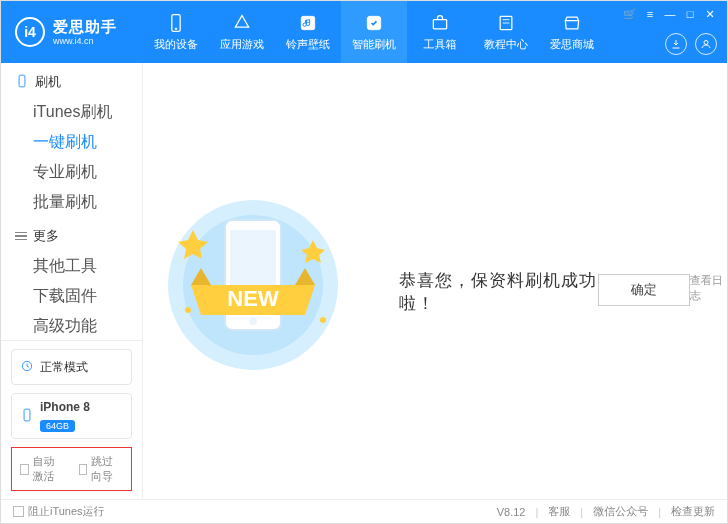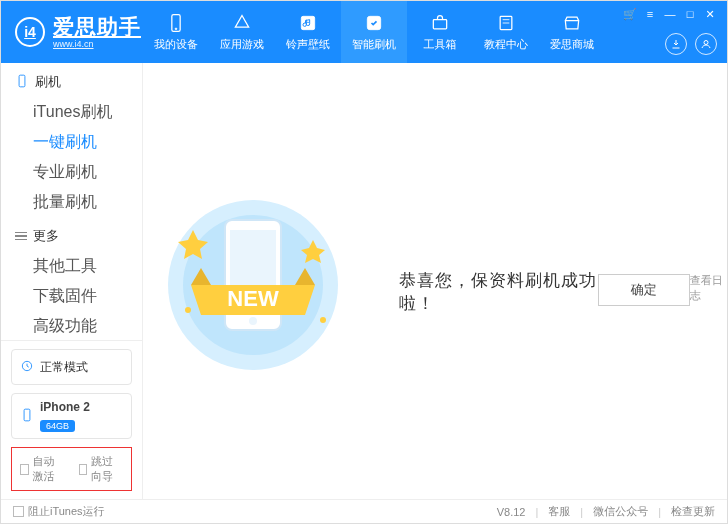--- a/index.html
+++ b/index.html
@@ -1,22 +1,22 @@
 <!DOCTYPE html>
 <html><head>
 <meta charset="utf-8">
 <style>
 * { margin: 0; padding: 0; box-sizing: border-box; font-family: "Microsoft YaHei", Arial, sans-serif; }
 body { width: 728px; height: 524px; background: #f5f5f5; overflow: hidden; font-size: 12px; }
 .app { width: 728px; height: 524px; display: flex; flex-direction: column; background: #fff; border: 1px solid #ddd; }
 .header { height: 62px; background: #1a8cff; display: flex; align-items: stretch; color: #fff; }
-.logo { width: 142px; display: flex; align-items: center; padding-left: 14px; gap: 8px; text-decoration: underline; }
+.logo { width: 142px; display: flex; align-items: center; padding-left: 14px; gap: 8px; }
 .logo-icon { width: 30px; height: 30px; border: 2px solid #fff; border-radius: 50%; display: flex; align-items: center; justify-content: center; font-weight: bold; font-size: 14px; }
 .logo-text { display: flex; flex-direction: column; line-height: 1.2; }
-.logo-text .title { font-size: 21px; font-weight: bold; letter-spacing: 1px; }
+.logo-text .title { font-size: 15px; font-weight: bold; letter-spacing: 1px; }
 .logo-text .url { font-size: 9px; opacity: .9; }
 .nav { display: flex; flex: 1; }
 .nav-item { width: 66px; display: flex; flex-direction: column; align-items: center; justify-content: center; gap: 4px; cursor: pointer; font-size: 11px; }
 .nav-item.active { background: #2f9bff; }
 .nav-icon { width: 20px; height: 20px; display: flex; align-items: center; justify-content: center; }
 .nav-icon svg { width: 20px; height: 20px; fill: #fff; stroke: #fff; }
 .header-right { display: flex; align-items: flex-start; padding: 6px 10px 0 0; gap: 6px; }
 .win-ctrl { width: 14px; height: 14px; display: flex; align-items: center; justify-content: center; color: #fff; font-size: 11px; cursor: pointer; }
 .header-circles { position: absolute; right: 10px; top: 32px; display: flex; gap: 8px; }
 .circle-btn { width: 22px; height: 22px; border: 1.5px solid rgba(255,255,255,.8); border-radius: 50%; display: flex; align-items: center; justify-content: center; cursor: pointer; }
@@ -185,21 +185,21 @@
           <span class="shield-icon"><svg width="14" height="14" viewBox="0 0 24 24">
                 <circle cx="12" cy="12" r="8"></circle>
                 <path d="M12 8v4l3 2"></path>
               </svg></span>
           <span>正常模式</span>
         </div>
         <div class="device-box">
           <span class="phone-icon" style="position:absolute;"><svg width="14" height="14" viewBox="0 0 24 24">
                 <rect x="7" y="2" width="10" height="20" rx="2"></rect>
               </svg></span>
-          <span class="dname" style="padding-left:20px;">iPhone 2</span>
+          <span class="dname" style="padding-left:20px;">iPhone 8</span>
           <span class="badge" style="margin-left:20px;">64GB</span>
         </div>
         <div class="redbox">
           <label class="chk">
               <span class="chk-box"></span>
               <span>自动激活</span>
             </label>
           <label class="chk">
               <span class="chk-box"></span>
               <span>跳过向导</span>

